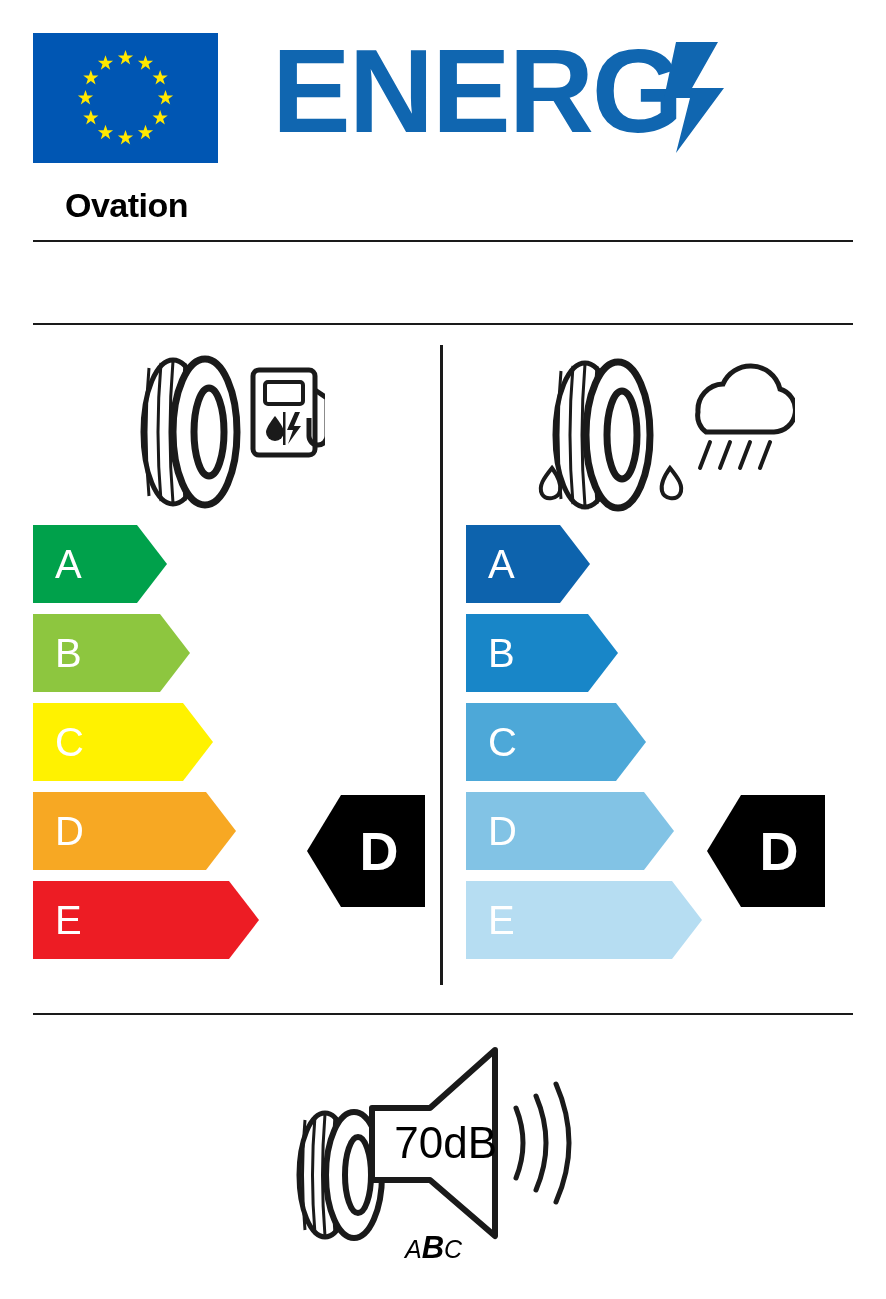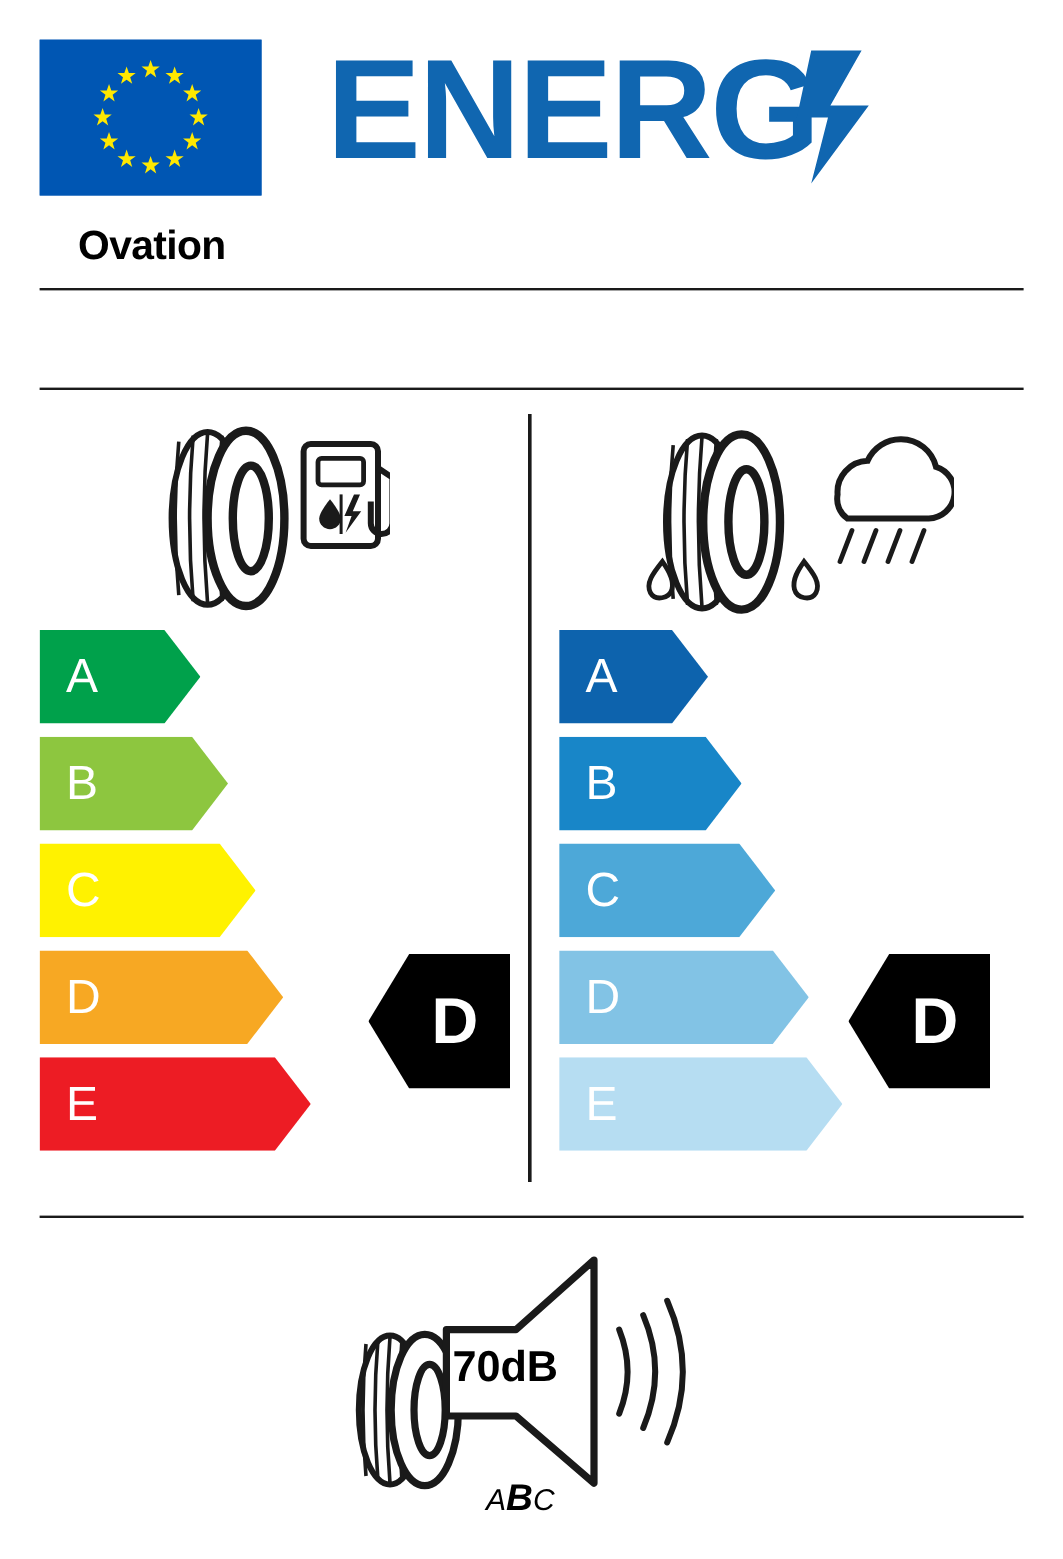--- a/index.html
+++ b/index.html
@@ -122,23 +122,23 @@
     left: 280px;
     top: 1040px;
     width: 330px;
     height: 220px;
   }
   .noise-db {
     position: absolute;
     left: 97px;
     top: 78px;
     width: 120px;
-    text-align: left;
-    font-size: 36px;
-    font-weight: bold;
+    text-align: right;
+    font-size: 44px;
+    font-weight: normal;
   }
   .noise-classes {
     position: absolute;
     left: 125px;
     top: 190px;
     font-size: 25px;
     letter-spacing: 0px;
     font-style: italic;
   }
   .noise-classes .sel {

